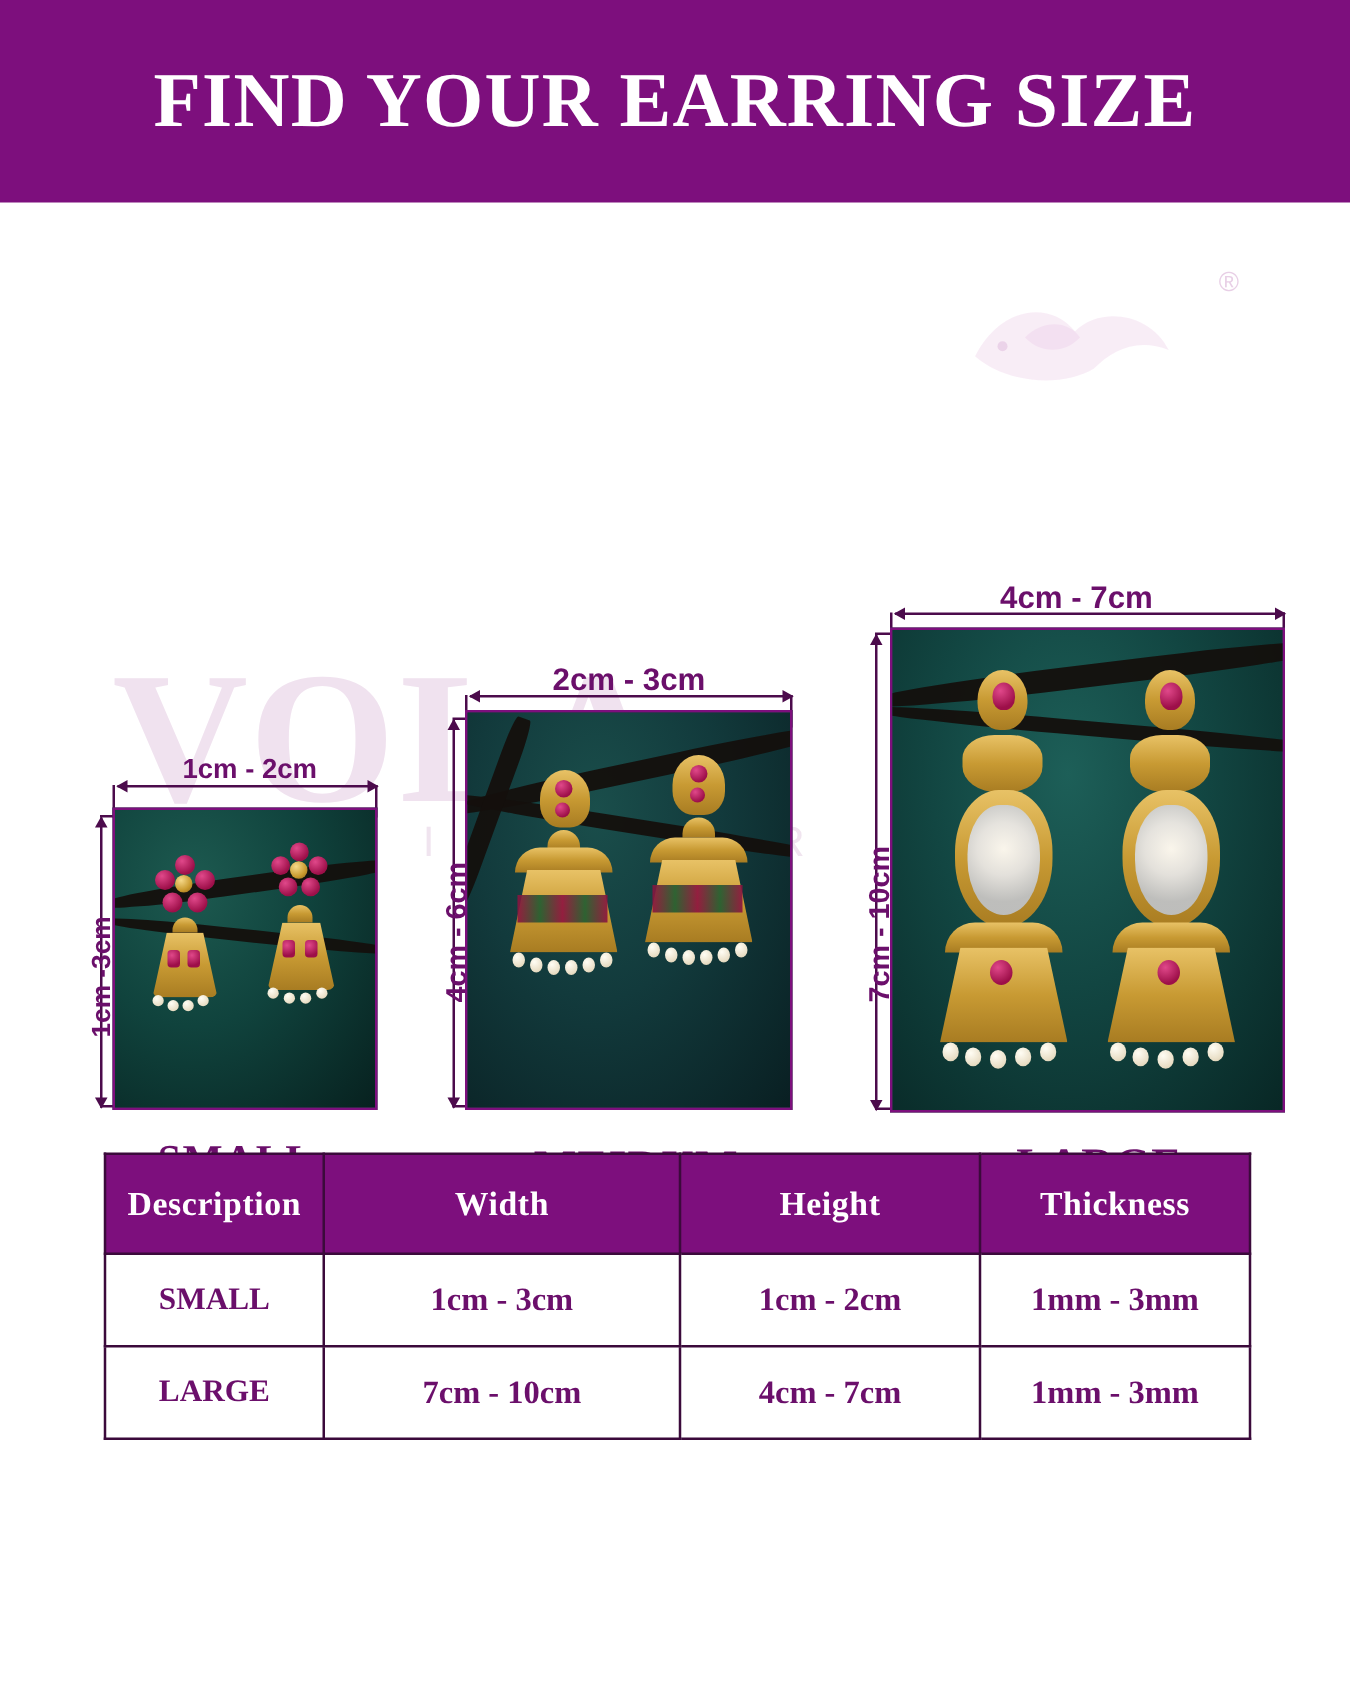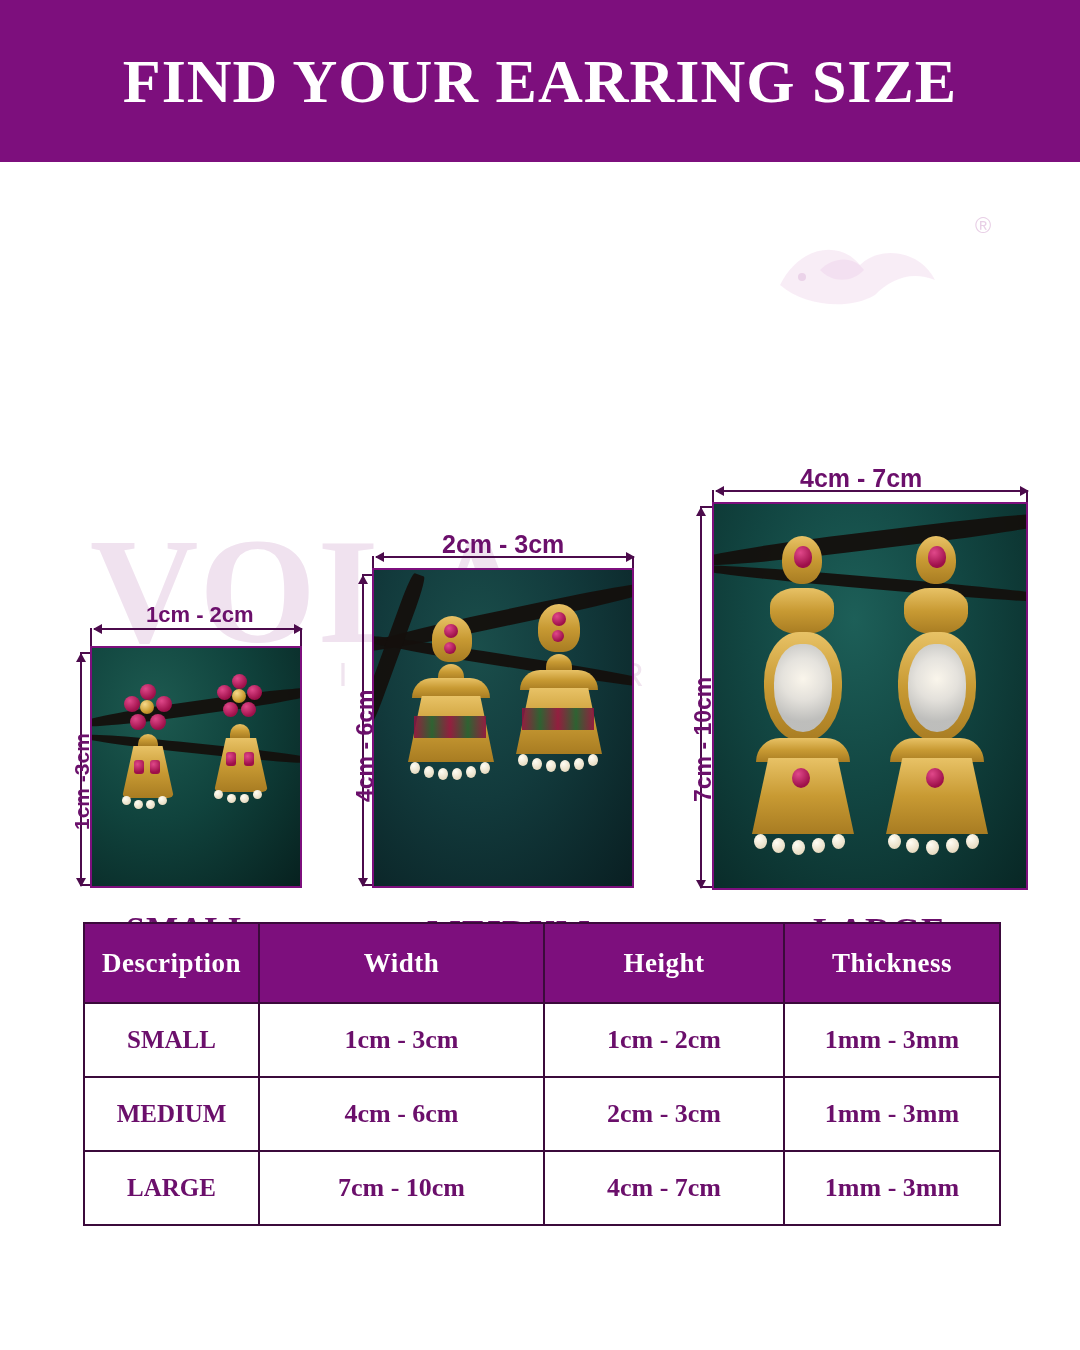--- a/index.html
+++ b/index.html
@@ -417,26 +417,20 @@
       </tr>
     </thead>
     <tbody>
       <tr>
         <td>SMALL</td>
         <td>1cm - 3cm</td>
         <td>1cm - 2cm</td>
         <td>1mm - 3mm</td>
       </tr>
       <tr>
-        <td>MEDIUM</td>
-        <td>4cm - 6cm</td>
-        <td>2cm - 3cm</td>
-        <td>1mm - 3mm</td>
-      </tr>
-      <tr>
         <td>LARGE</td>
         <td>7cm - 10cm</td>
         <td>4cm - 7cm</td>
         <td>1mm - 3mm</td>
       </tr>
     </tbody>
   </table>
 </div>
 
 </body></html>

